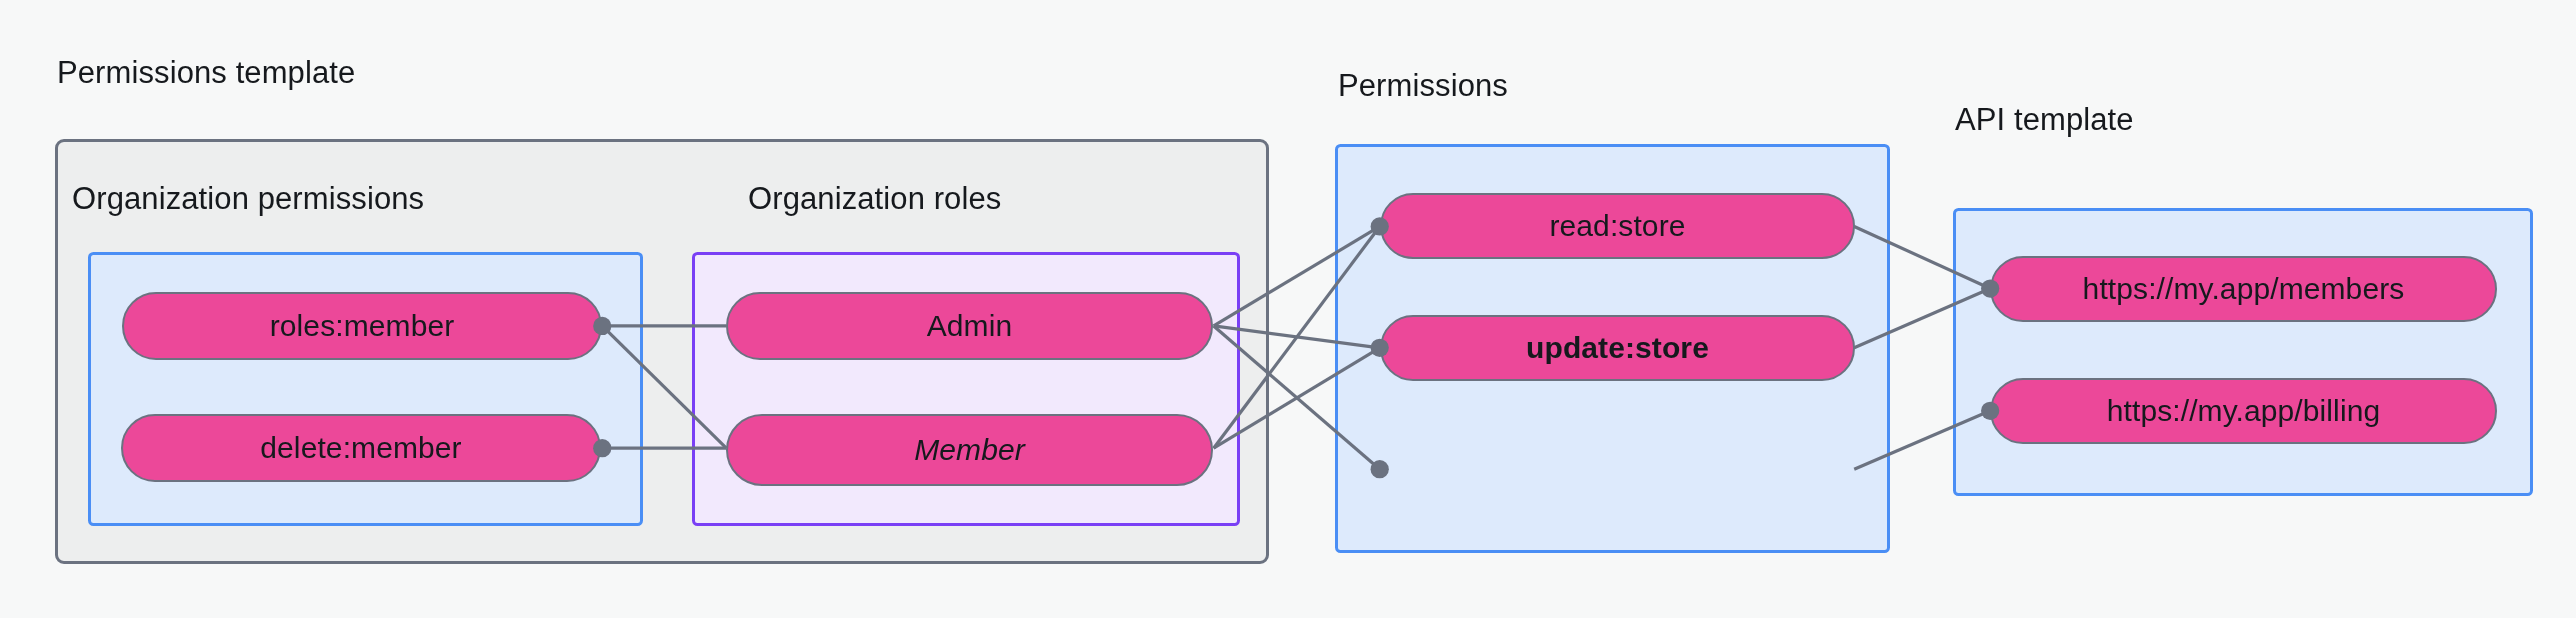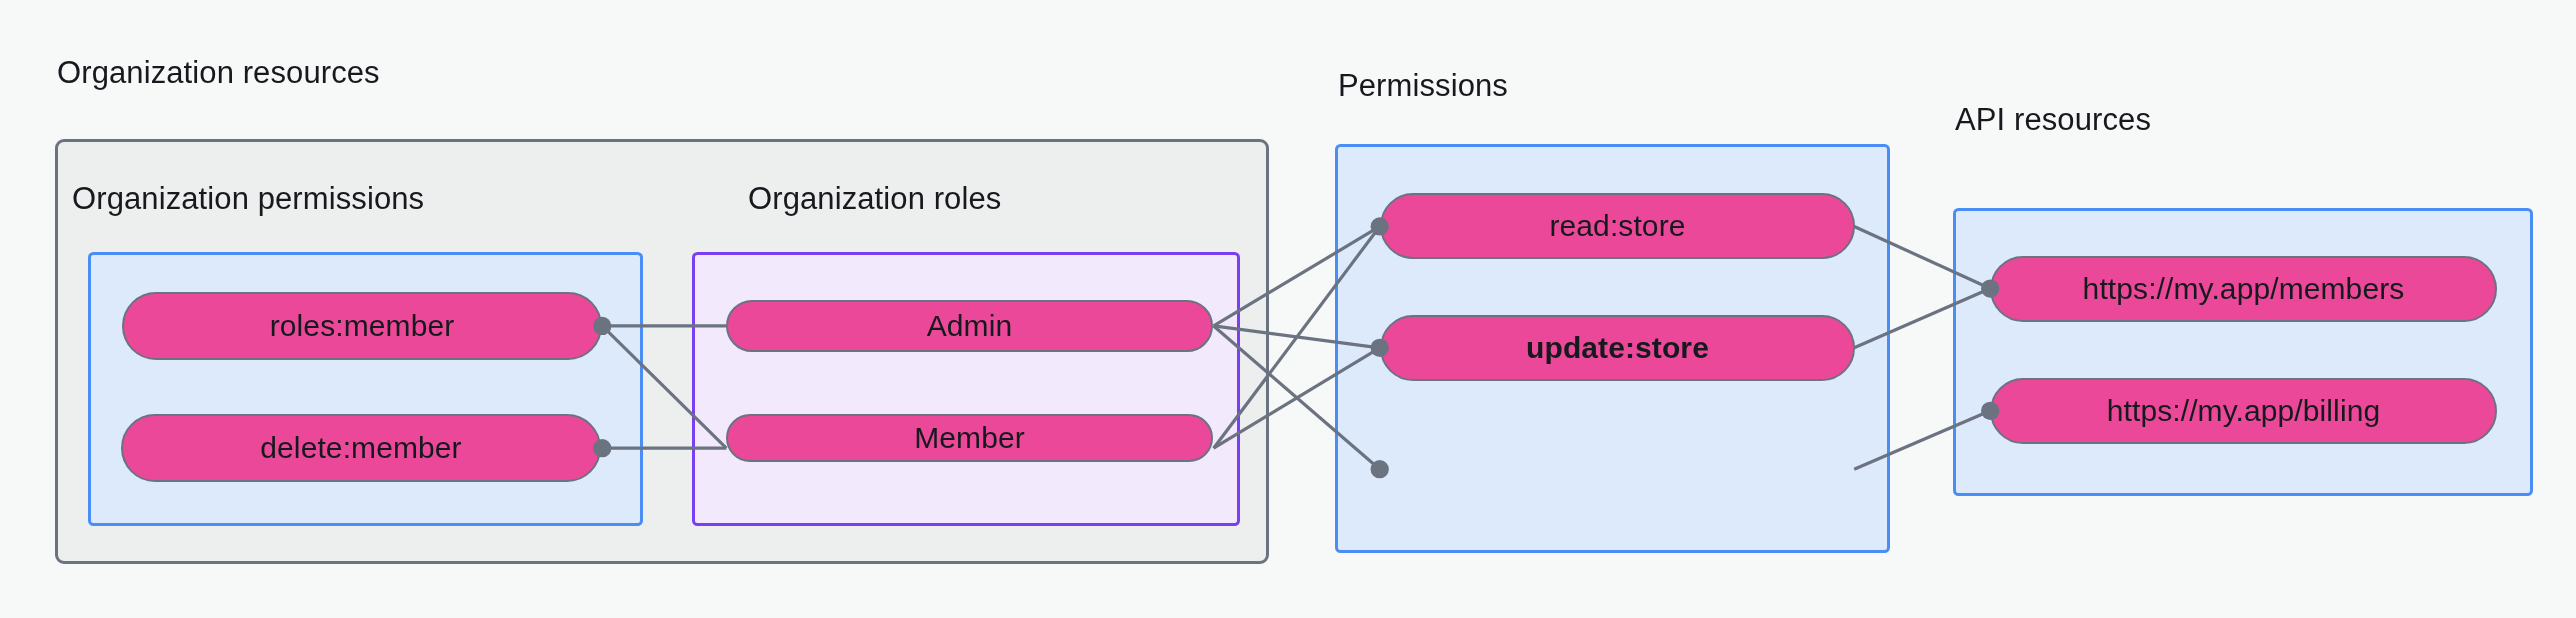--- a/index.html
+++ b/index.html
@@ -75,51 +75,51 @@
     pointer-events: none;
   }
   #links line { stroke: #6b7280; stroke-width: 3.5; }
   #links circle { fill: #6b7280; }
 </style>
 </head>
 <body>
 
 <div id="stage">
 
-  <div class="caption" style="left:57px; top:55px;">Organization resources</div>
+  <div class="caption" style="left:57px; top:55px;">Permissions template</div>
 
   <div class="outer-box" style="left:55px; top:139px; width:1214px; height:425px;">
   </div>
 
   <div class="caption" style="left:72px; top:181px;">Organization permissions</div>
 
   <div class="group-box group-blue" style="left:88px; top:252px; width:555px; height:274px;"></div>
 
   <div class="pill" style="left:122px; top:292px; width:480px; height:68px;">roles:member</div>
 
   <div class="pill" style="left:121px; top:414px; width:480px; height:68px;">delete:member</div>
 
   <div class="caption" style="left:708px; top:181px;margin-left:40px;">Organization roles</div>
 
   <div class="group-box group-purple" style="left:692px; top:252px; width:548px; height:274px;"></div>
 
-  <div class="pill" style="left:726px; top:300px; width:487px; height:52px;">Admin</div>
+  <div class="pill" style="left:726px; top:292px; width:487px; height:68px;">Admin</div>
 
-  <div class="pill" style="left:726px; top:414px; width:487px; height:48px;">Member</div>
+  <div class="pill" style="left:726px; top:414px; width:487px; height:72px;font-style:italic;">Member</div>
 
   <div class="caption" style="left:1338px; top:68px;">Permissions</div>
 
   <div class="group-box group-blue" style="left:1335px; top:144px; width:555px; height:409px;"></div>
 
   <div class="pill" style="left:1380px; top:193px; width:475px; height:66px;">read:store</div>
 
   <div class="pill" style="left:1380px; top:315px; width:475px; height:66px;font-weight:bold;">update:store</div>
 
 
-  <div class="caption" style="left:1955px; top:102px;">API resources</div>
+  <div class="caption" style="left:1955px; top:102px;">API template</div>
 
   <div class="group-box group-blue" style="left:1953px; top:208px; width:580px; height:288px;"></div>
 
   <div class="pill" style="left:1990px; top:378px; width:507px; height:66px;">https://my.app/billing</div>
 
   <div class="pill" style="left:1990px; top:256px; width:507px; height:66px;">https://my.app/members</div>
 
   <svg id="links" viewBox="0 0 2823 678">
 
     <line x1="660" y1="357" x2="796" y2="357"></line>

